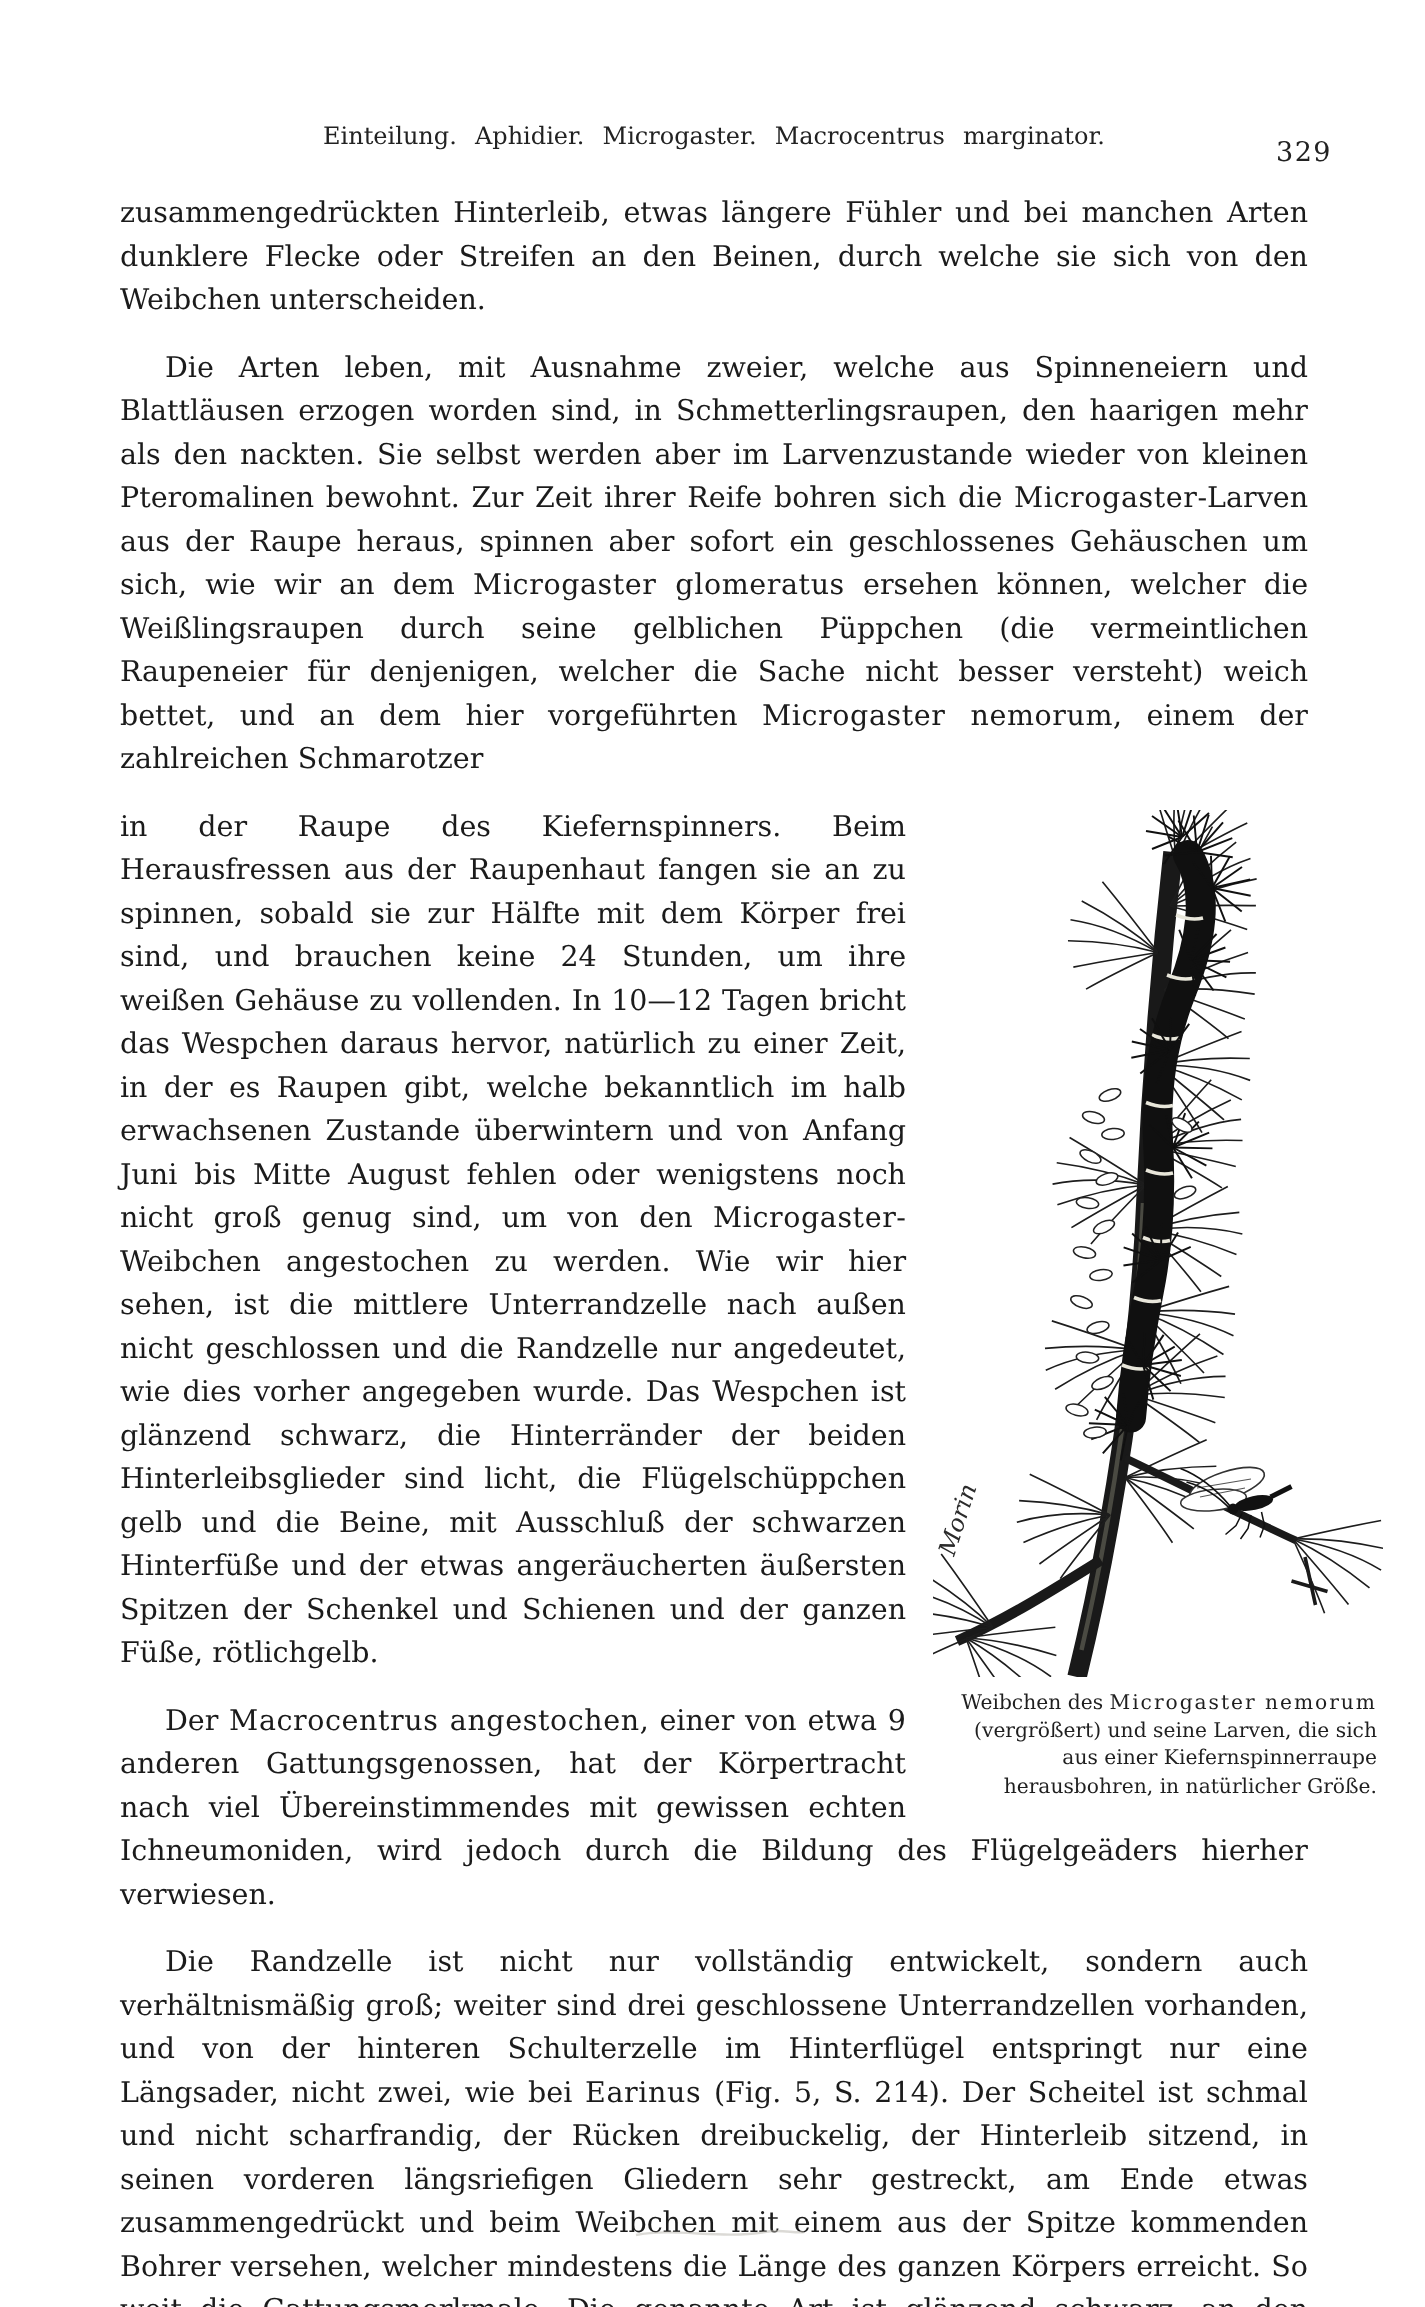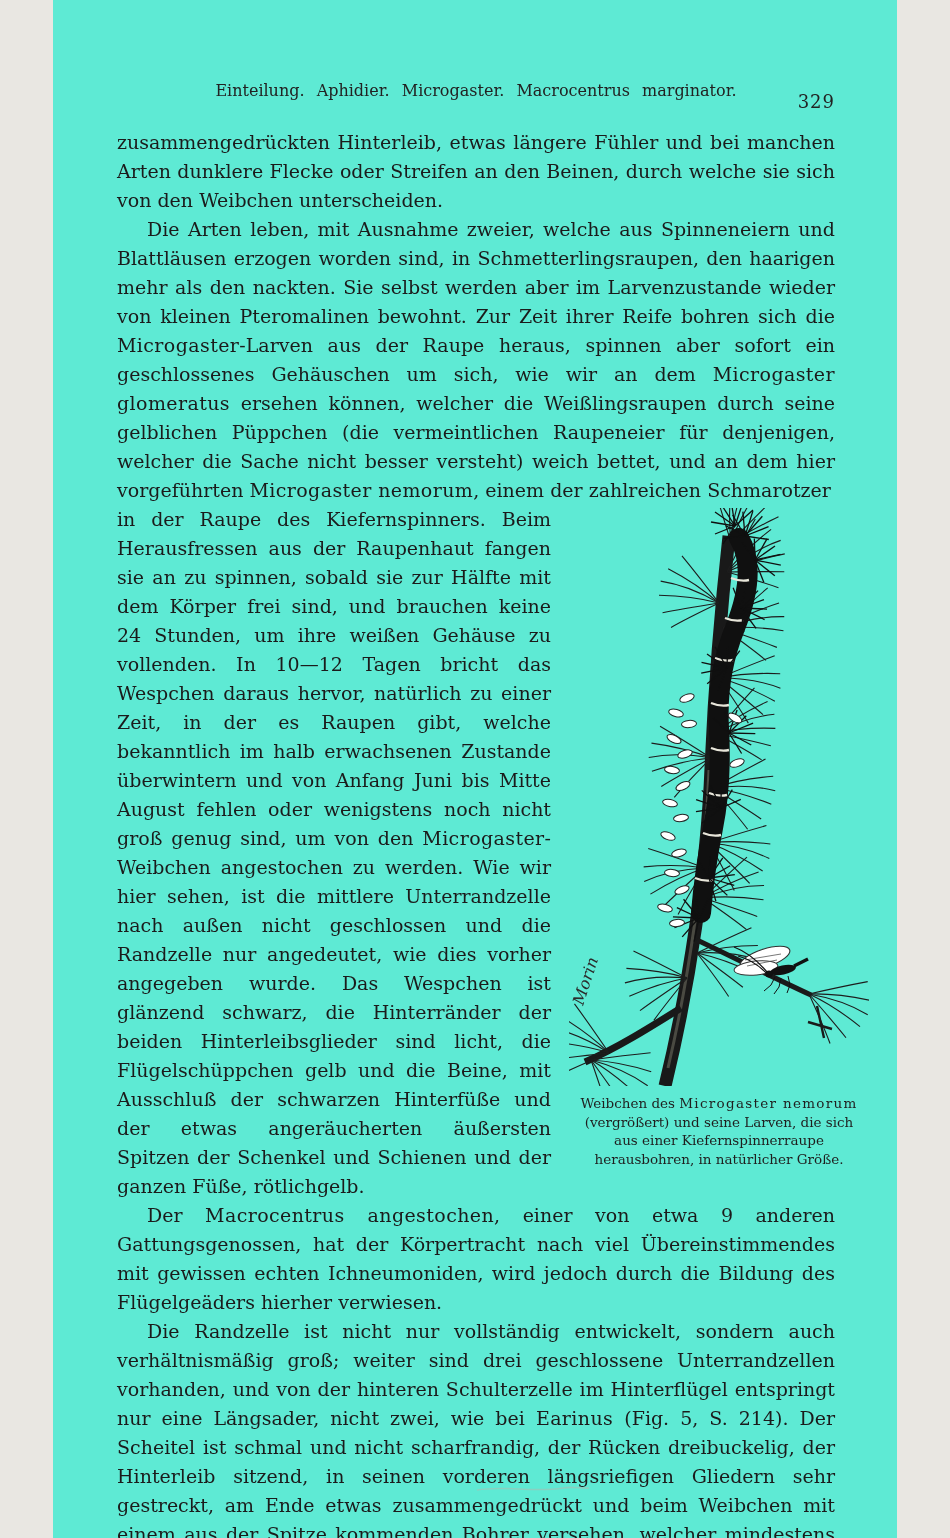--- a/index.html
+++ b/index.html
@@ -1,20 +1,20 @@
 <!DOCTYPE html>
 <html lang="de"><head>
 <meta charset="utf-8">
 <style>
   html,body{margin:0;padding:0;background:#e9e7e2;}
   .page{
     position:relative;
-    width:844px;height:1538px;
+    width:950px;height:1538px;
     margin:0 auto;
-    background:#5eead4;
+    background:#ffffff;
     color:#1b1b1b;
     font-family:"DejaVu Serif","Liberation Serif",serif;
     box-sizing:border-box;
     padding:80px 62px 0 64px;
     overflow:hidden;
   }
   .running-head{
     position:relative;
     text-align:center;
     font-size:16px;
@@ -29,35 +29,35 @@
     font-size:18px;
     word-spacing:normal;
     letter-spacing:1px;
     margin-top:14px;
   }
   .body-text{
     font-size:19px;
     line-height:29px;
     text-align:justify;
   }
-  .body-text p{margin:0;}
+  .body-text p{margin:16px;}
   p.indent{text-indent:30px;}
   .species{font-weight:normal;letter-spacing:0.4px;}
   figure.plate{
     float:right;
     width:300px;
     margin:3px -34px 6px 18px;
     padding:0;
   }
   .plate-art{display:block;}
   figcaption{
     margin-top:8px;
     font-size:13.5px;
     line-height:18.5px;
-    text-align:center;
+    text-align:right;
     color:#1f1f1f;
     padding:0 4px;
   }
   .gesperrt{letter-spacing:1.3px;}
   .scan-artifact{
     position:absolute;
     left:420px;top:1482px;
     width:120px;height:14px;
     opacity:.5;
   }

